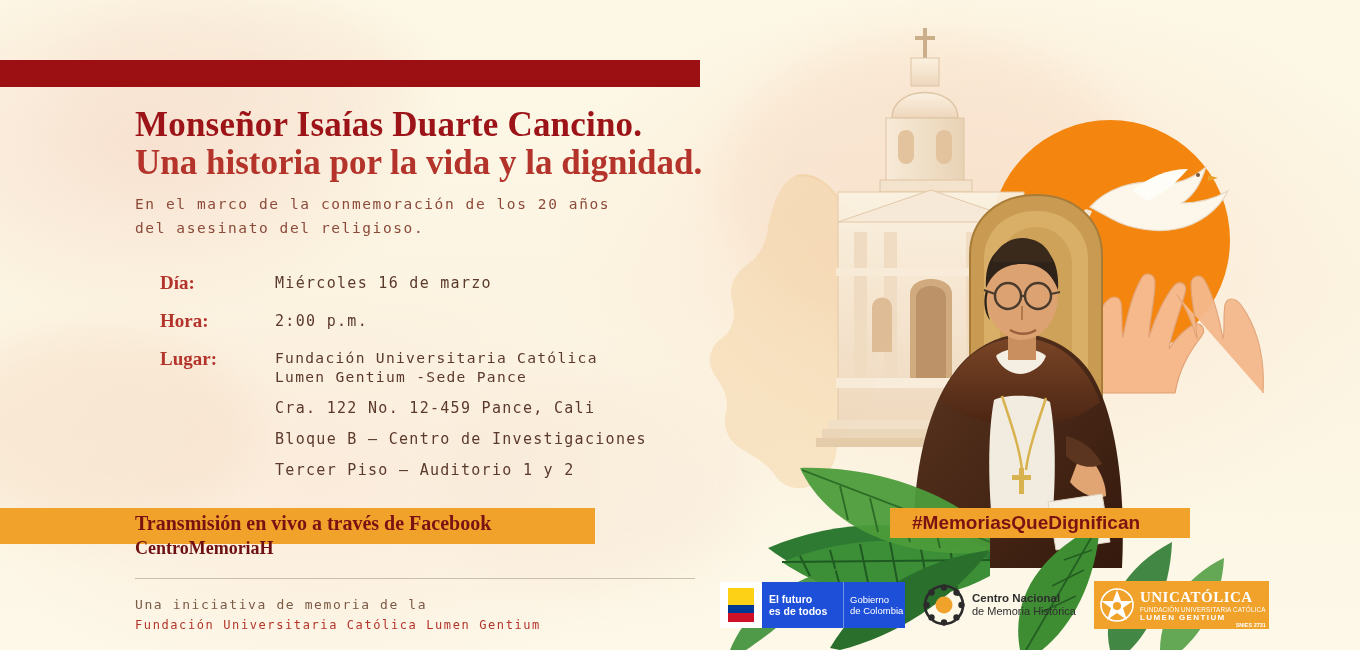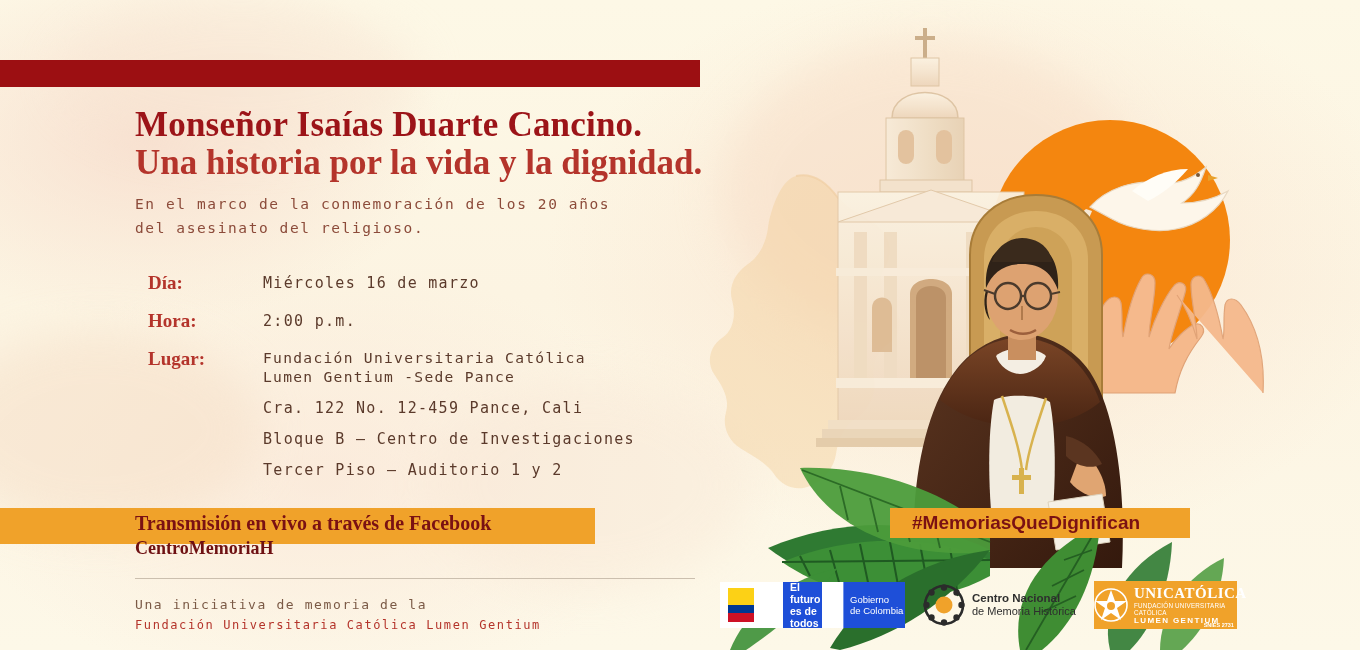--- a/index.html
+++ b/index.html
@@ -47,21 +47,21 @@
 
   .subtitle {
     position:absolute; left:135px; top:192px;
     width:560px;
     font-family:"DejaVu Sans Mono", monospace;
     font-size:14.5px; line-height:24px; letter-spacing:1.6px;
     color:#8c4b3a;
   }
 
   
-  .details { position:absolute; left:148px; top:272px; width:600px; }
+  .details { position:absolute; left:160px; top:272px; width:600px; }
   .row { position:relative; margin-bottom:16px; }
   .lbl {
     position:absolute; left:0; top:0;
     color:#b4342b; font-family:"Liberation Serif", serif;
     font-weight:bold; font-size:19px;
   }
   .val {
     margin-left:115px;
     color:#5b3a2b;
     font-family:"DejaVu Sans Mono", monospace;
@@ -148,42 +148,42 @@
   .bishop { position:absolute; left:210px; top:150px; width:290px; height:420px; }
 
   
   .leaves { position:absolute; left:30px; top:400px; width:560px; height:250px; }
 
   
   .logos { position:absolute; left:720px; top:578px; height:54px; display:flex; align-items:center; gap:18px; }
 
   .logo-gov {
     position:relative; width:185px; height:46px; background:#fff;
-    display:flex; align-items:stretch; overflow:hidden;gap:21px;
+    display:flex; align-items:stretch; overflow:hidden;
   }
   .gov-flag { width:42px; background:#fff; position:relative; }
   .gov-mid {
     flex:1; background:#1e4fd8; color:#fff;
     font-size:10.5px; font-weight:bold; line-height:12px;
     display:flex; flex-direction:column; justify-content:center; padding-left:7px;
   }
   .gov-right {
     width:62px; background:#1e4fd8; color:#fff; border-left:1px solid #6f92ea;
     font-size:9.5px; line-height:11px;
     display:flex; flex-direction:column; justify-content:center; padding-left:6px;
   }
 
   .logo-cnmh { display:flex; align-items:center; gap:7px; }
   .cnmh-mark { width:42px; height:42px; position:relative; }
   .cnmh-txt { font-size:11.5px; line-height:13px; color:#2e2e2e; font-weight:bold; }
   .cnmh-txt .l2 { font-weight:normal; font-size:11px; }
 
   .logo-uni {
-    width:143px; height:48px; background:#f0a22a; position:relative;
-    display:flex; align-items:center; gap:6px; 
+    width:175px; height:48px; background:#f0a22a; position:relative;
+    display:flex; align-items:center; gap:6px; padding-left:6px;
   }
   .uni-star { width:34px; height:34px; position:relative; }
   .uni-txt { color:#fff; }
   .uni-txt .u1 { font-size:15px; font-weight:bold; letter-spacing:.5px; font-family:"Liberation Serif", serif; }
   .uni-txt .u2 { font-size:6.3px; letter-spacing:.2px; }
   .uni-txt .u3 { font-size:8px; font-weight:bold; letter-spacing:1.4px; }
   .uni-code {
     position:absolute; right:3px; bottom:1px; font-size:5.5px; color:#fff; font-weight:bold;
   }
 </style>

